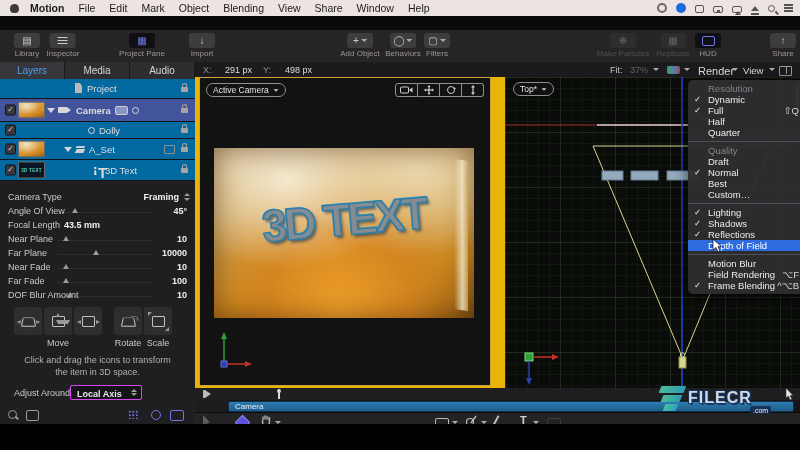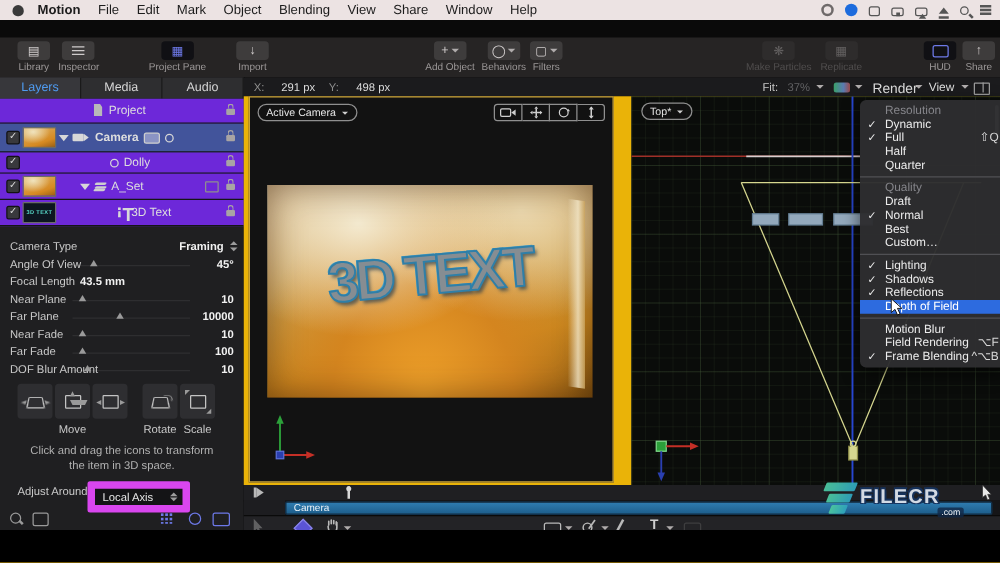--- a/index.html
+++ b/index.html
@@ -61,21 +61,21 @@
 
   
   .lpanel{position:absolute;left:0;top:62px;width:195px;height:368px;background:#1f1f21;
     border-right:1px solid #000;}
   .tabs{position:absolute;left:0;top:0;width:195px;height:17px;display:flex;background:#2e2e30;
     border-bottom:1px solid #111;}
   .tab{flex:1;display:flex;align-items:center;justify-content:center;font-size:10px;color:#d6d6d6;
     border-right:1px solid #1a1a1a;}
   .tab.active{background:#37373b;color:#4f9bf0;}
   .rows{position:absolute;left:0;top:17px;width:195px;}
-  .lrow{position:relative;width:195px;border-bottom:1px solid #151517;background:#6d28d9;
+  .lrow{position:relative;width:195px;border-bottom:1px solid #151517;background:#0369a1;
     color:#dedede;font-size:9.5px;}
   .lrow.sel{background:#42549b;}
   .cb{position:absolute;left:5px;top:50%;transform:translateY(-50%);width:9px;height:9px;
     background:#39393d;border:1px solid #121214;border-radius:2px;color:#d6d6d6;font-size:8px;
     line-height:8px;text-align:center;}
   .lock{position:absolute;right:7px;top:50%;margin-top:-2px;width:7px;height:5px;background:#a8a4a4;
     border-radius:1px;}
   .lock:before{content:"";position:absolute;left:1px;top:-4px;width:3px;height:3px;
     border:1.2px solid #a8a4a4;border-bottom:none;border-radius:3px 3px 0 0;}
   .thumb{position:absolute;left:18px;top:50%;transform:translateY(-50%);width:25px;height:15px;
@@ -136,22 +136,22 @@
     border:1.3px solid #9a9a9a;border-left-color:transparent;border-bottom-color:transparent;border-radius:50%;}
   .tf-corner:before{content:"";position:absolute;left:-5px;top:-5px;border-left:4px solid #9a9a9a;
     border-bottom:4px solid transparent;}
   .tf-corner:after{content:"";position:absolute;right:-5px;bottom:-5px;border-right:4px solid #9a9a9a;
     border-top:4px solid transparent;}
   .tflabel{position:absolute;top:276px;font-size:9px;color:#c9c9c9;transform:translateX(-50%);}
   .helptext{position:absolute;left:0;top:292px;width:195px;text-align:center;font-size:9px;
     color:#b2b2b2;line-height:12px;}
   .adjrow{position:absolute;left:0;top:326px;width:195px;font-size:9px;color:#c9c9c9;}
   .adjdrop{position:absolute;left:70px;top:-3px;width:64px;height:13px;background:#141416;
-    border:6px solid #d946ef;border-radius:2px;color:#e8e8e8;font-weight:normal;
-    display:flex;align-items:center;padding-left:6px;}
+    border:1px solid #d946ef;border-radius:2px;color:#e8e8e8;font-weight:bold;
+    display:flex;align-items:flex-end;padding-left:6px;}
   .adjdrop .stepper{position:absolute;right:4px;top:2.5px;}
   .pfoot{position:absolute;left:0;top:344px;width:195px;height:20px;}
   .mag{position:absolute;left:8px;top:4px;width:7px;height:7px;border:1.5px solid #9a9a9a;border-radius:50%;}
   .mag:after{content:"";position:absolute;left:6px;top:6px;width:4px;height:1.5px;background:#9a9a9a;
     transform:rotate(45deg);}
   .newgrp{position:absolute;left:26px;top:4px;width:11px;height:9px;border:1.5px solid #9a9a9a;border-radius:2px;}
   .bic{position:absolute;top:4px;}
   .bic-grid{left:128px;width:11px;height:9px;
     background-image:radial-gradient(#6d79e8 1px,transparent 1.2px);background-size:3.5px 3.5px;}
   .bic-ring{left:151px;width:8px;height:8px;border:1.6px solid #6d79e8;border-radius:50%;}
@@ -338,21 +338,21 @@
       <span class="lbl">Filters</span>
     </div>
     <div class="tbtn dim" style="left:623px">
       <span class="ic">❋</span>
       <span class="lbl">Make Particles</span>
     </div>
     <div class="tbtn dim" style="left:673px">
       <span class="ic">▦</span>
       <span class="lbl">Replicate</span>
     </div>
-    <div class="tbtn active" style="left:752px">
+    <div class="tbtn active" style="left:708px">
       <span class="ic">
           <span class="hud-glyph"></span>
         </span>
       <span class="lbl">HUD</span>
     </div>
     <div class="tbtn" style="left:783px">
       <span class="ic">↑</span>
       <span class="lbl">Share</span>
     </div>
   </div>

